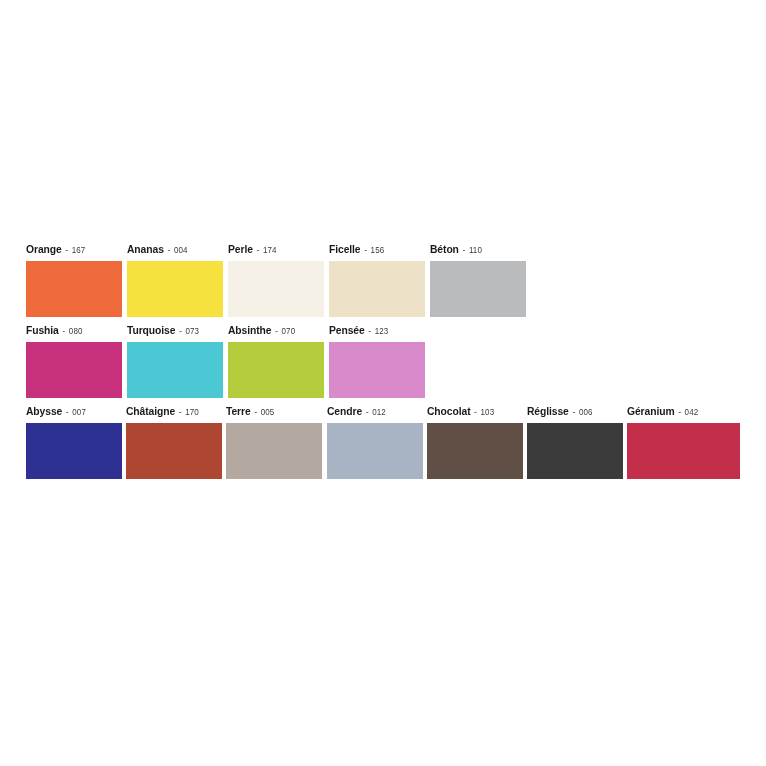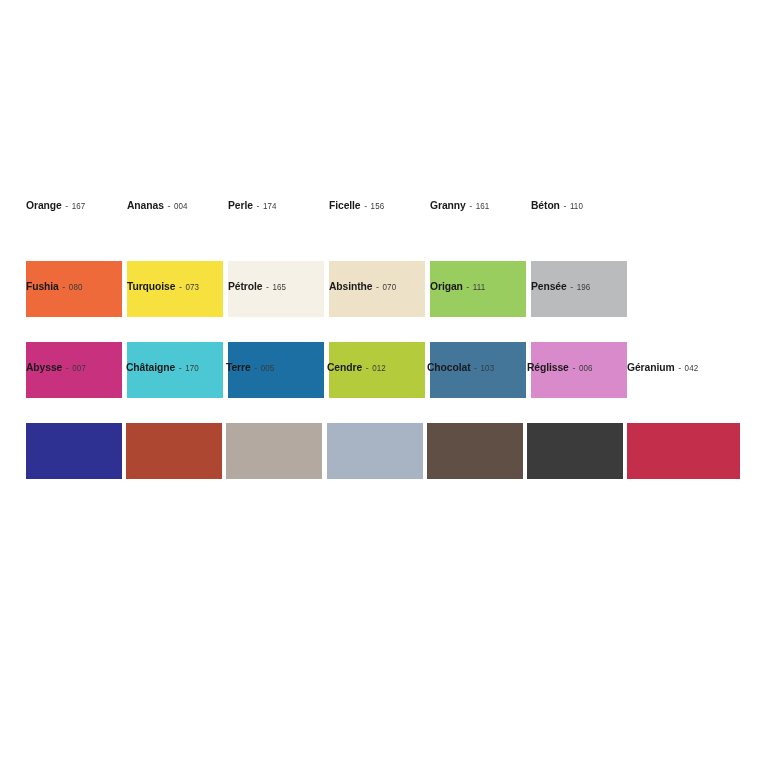--- a/index.html
+++ b/index.html
@@ -30,21 +30,20 @@
     align-items: flex-end;
     height: 81px;
   }
 
   .swatch-cell {
     width: 101px;
     margin-right: 0px;
     display: flex;
     flex-direction: column;
     justify-content: flex-end;
-    gap: 44px;
   }
   .swatch-cell.wide {
     width: 120px;
   }
 
   .swatch-label {
     font-size: 10.5px;
     line-height: 12px;
     color: #231f20;
     white-space: nowrap;
@@ -95,51 +94,39 @@
       </div>
       <div class="swatch-cell">
         <div class="swatch-label"><span class="swatch-name">Perle</span> <span class="swatch-sep">-</span> <span class="swatch-code">174</span></div>
         <div class="swatch-chip" style="background: rgb(246, 241, 230);"></div>
       </div>
       <div class="swatch-cell">
         <div class="swatch-label"><span class="swatch-name">Ficelle</span> <span class="swatch-sep">-</span> <span class="swatch-code">156</span></div>
         <div class="swatch-chip" style="background: rgb(237, 225, 200);"></div>
       </div>
       <div class="swatch-cell">
-        <div class="swatch-label"><span class="swatch-name">Granny</span> <span class="swatch-sep">-</span> <span class="swatch-code">161</span></div>
-        <div class="swatch-chip" style="background: rgb(154, 205, 95);"></div>
-      </div>
-      <div class="swatch-cell">
         <div class="swatch-label"><span class="swatch-name">Béton</span> <span class="swatch-sep">-</span> <span class="swatch-code">110</span></div>
         <div class="swatch-chip" style="background: rgb(185, 187, 189);"></div>
       </div>
     </div>
     <div class="swatch-row">
       <div class="swatch-cell">
         <div class="swatch-label"><span class="swatch-name">Fushia</span> <span class="swatch-sep">-</span> <span class="swatch-code">080</span></div>
         <div class="swatch-chip" style="background: rgb(200, 49, 126);"></div>
       </div>
       <div class="swatch-cell">
         <div class="swatch-label"><span class="swatch-name">Turquoise</span> <span class="swatch-sep">-</span> <span class="swatch-code">073</span></div>
         <div class="swatch-chip" style="background: rgb(76, 200, 212);"></div>
       </div>
       <div class="swatch-cell">
-        <div class="swatch-label"><span class="swatch-name">Pétrole</span> <span class="swatch-sep">-</span> <span class="swatch-code">165</span></div>
-        <div class="swatch-chip" style="background: rgb(27, 111, 163);"></div>
-      </div>
-      <div class="swatch-cell">
         <div class="swatch-label"><span class="swatch-name">Absinthe</span> <span class="swatch-sep">-</span> <span class="swatch-code">070</span></div>
         <div class="swatch-chip" style="background: rgb(180, 204, 60);"></div>
       </div>
       <div class="swatch-cell">
-        <div class="swatch-label"><span class="swatch-name">Origan</span> <span class="swatch-sep">-</span> <span class="swatch-code">111</span></div>
-        <div class="swatch-chip" style="background: rgb(68, 118, 154);"></div>
-      </div>
-      <div class="swatch-cell">
-        <div class="swatch-label"><span class="swatch-name">Pensée</span> <span class="swatch-sep">-</span> <span class="swatch-code">196</span></div>
+        <div class="swatch-label"><span class="swatch-name">Pensée</span> <span class="swatch-sep">-</span> <span class="swatch-code">123</span></div>
         <div class="swatch-chip" style="background: rgb(217, 138, 203);"></div>
       </div>
     </div>
     <div class="swatch-row">
       <div class="swatch-cell">
         <div class="swatch-label"><span class="swatch-name">Abysse</span> <span class="swatch-sep">-</span> <span class="swatch-code">007</span></div>
         <div class="swatch-chip" style="background: rgb(46, 49, 146);"></div>
       </div>
       <div class="swatch-cell">
         <div class="swatch-label"><span class="swatch-name">Châtaigne</span> <span class="swatch-sep">-</span> <span class="swatch-code">170</span></div>

